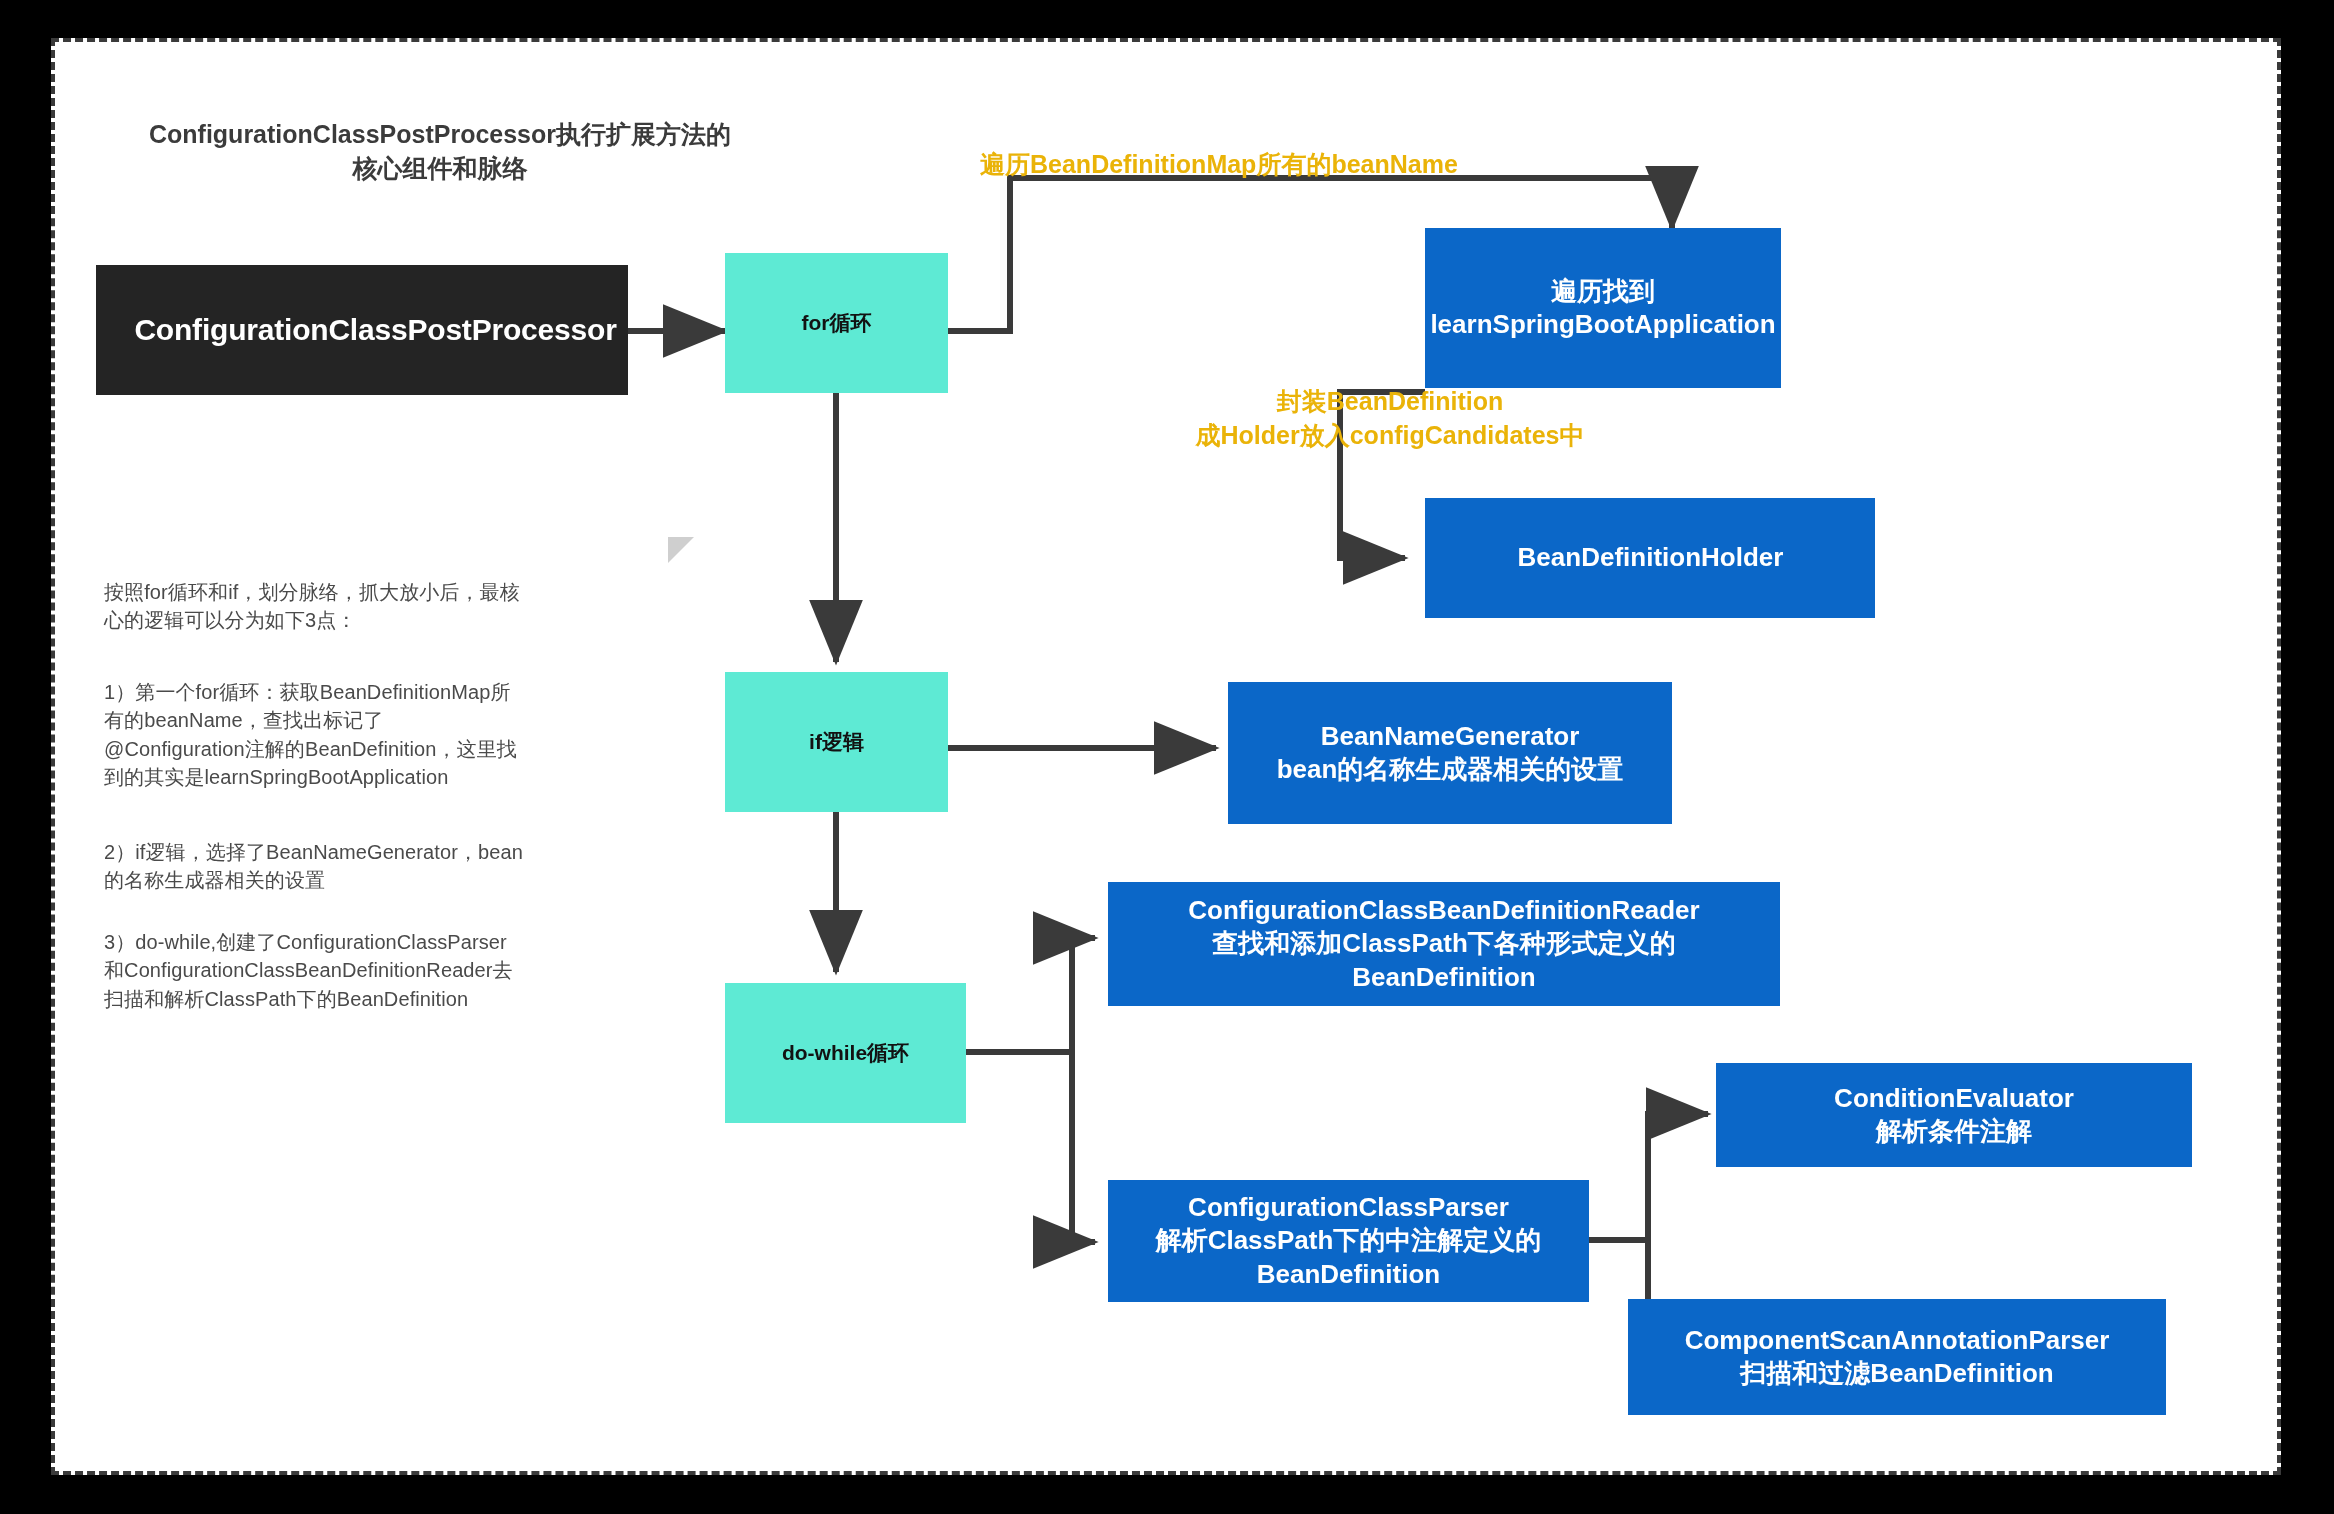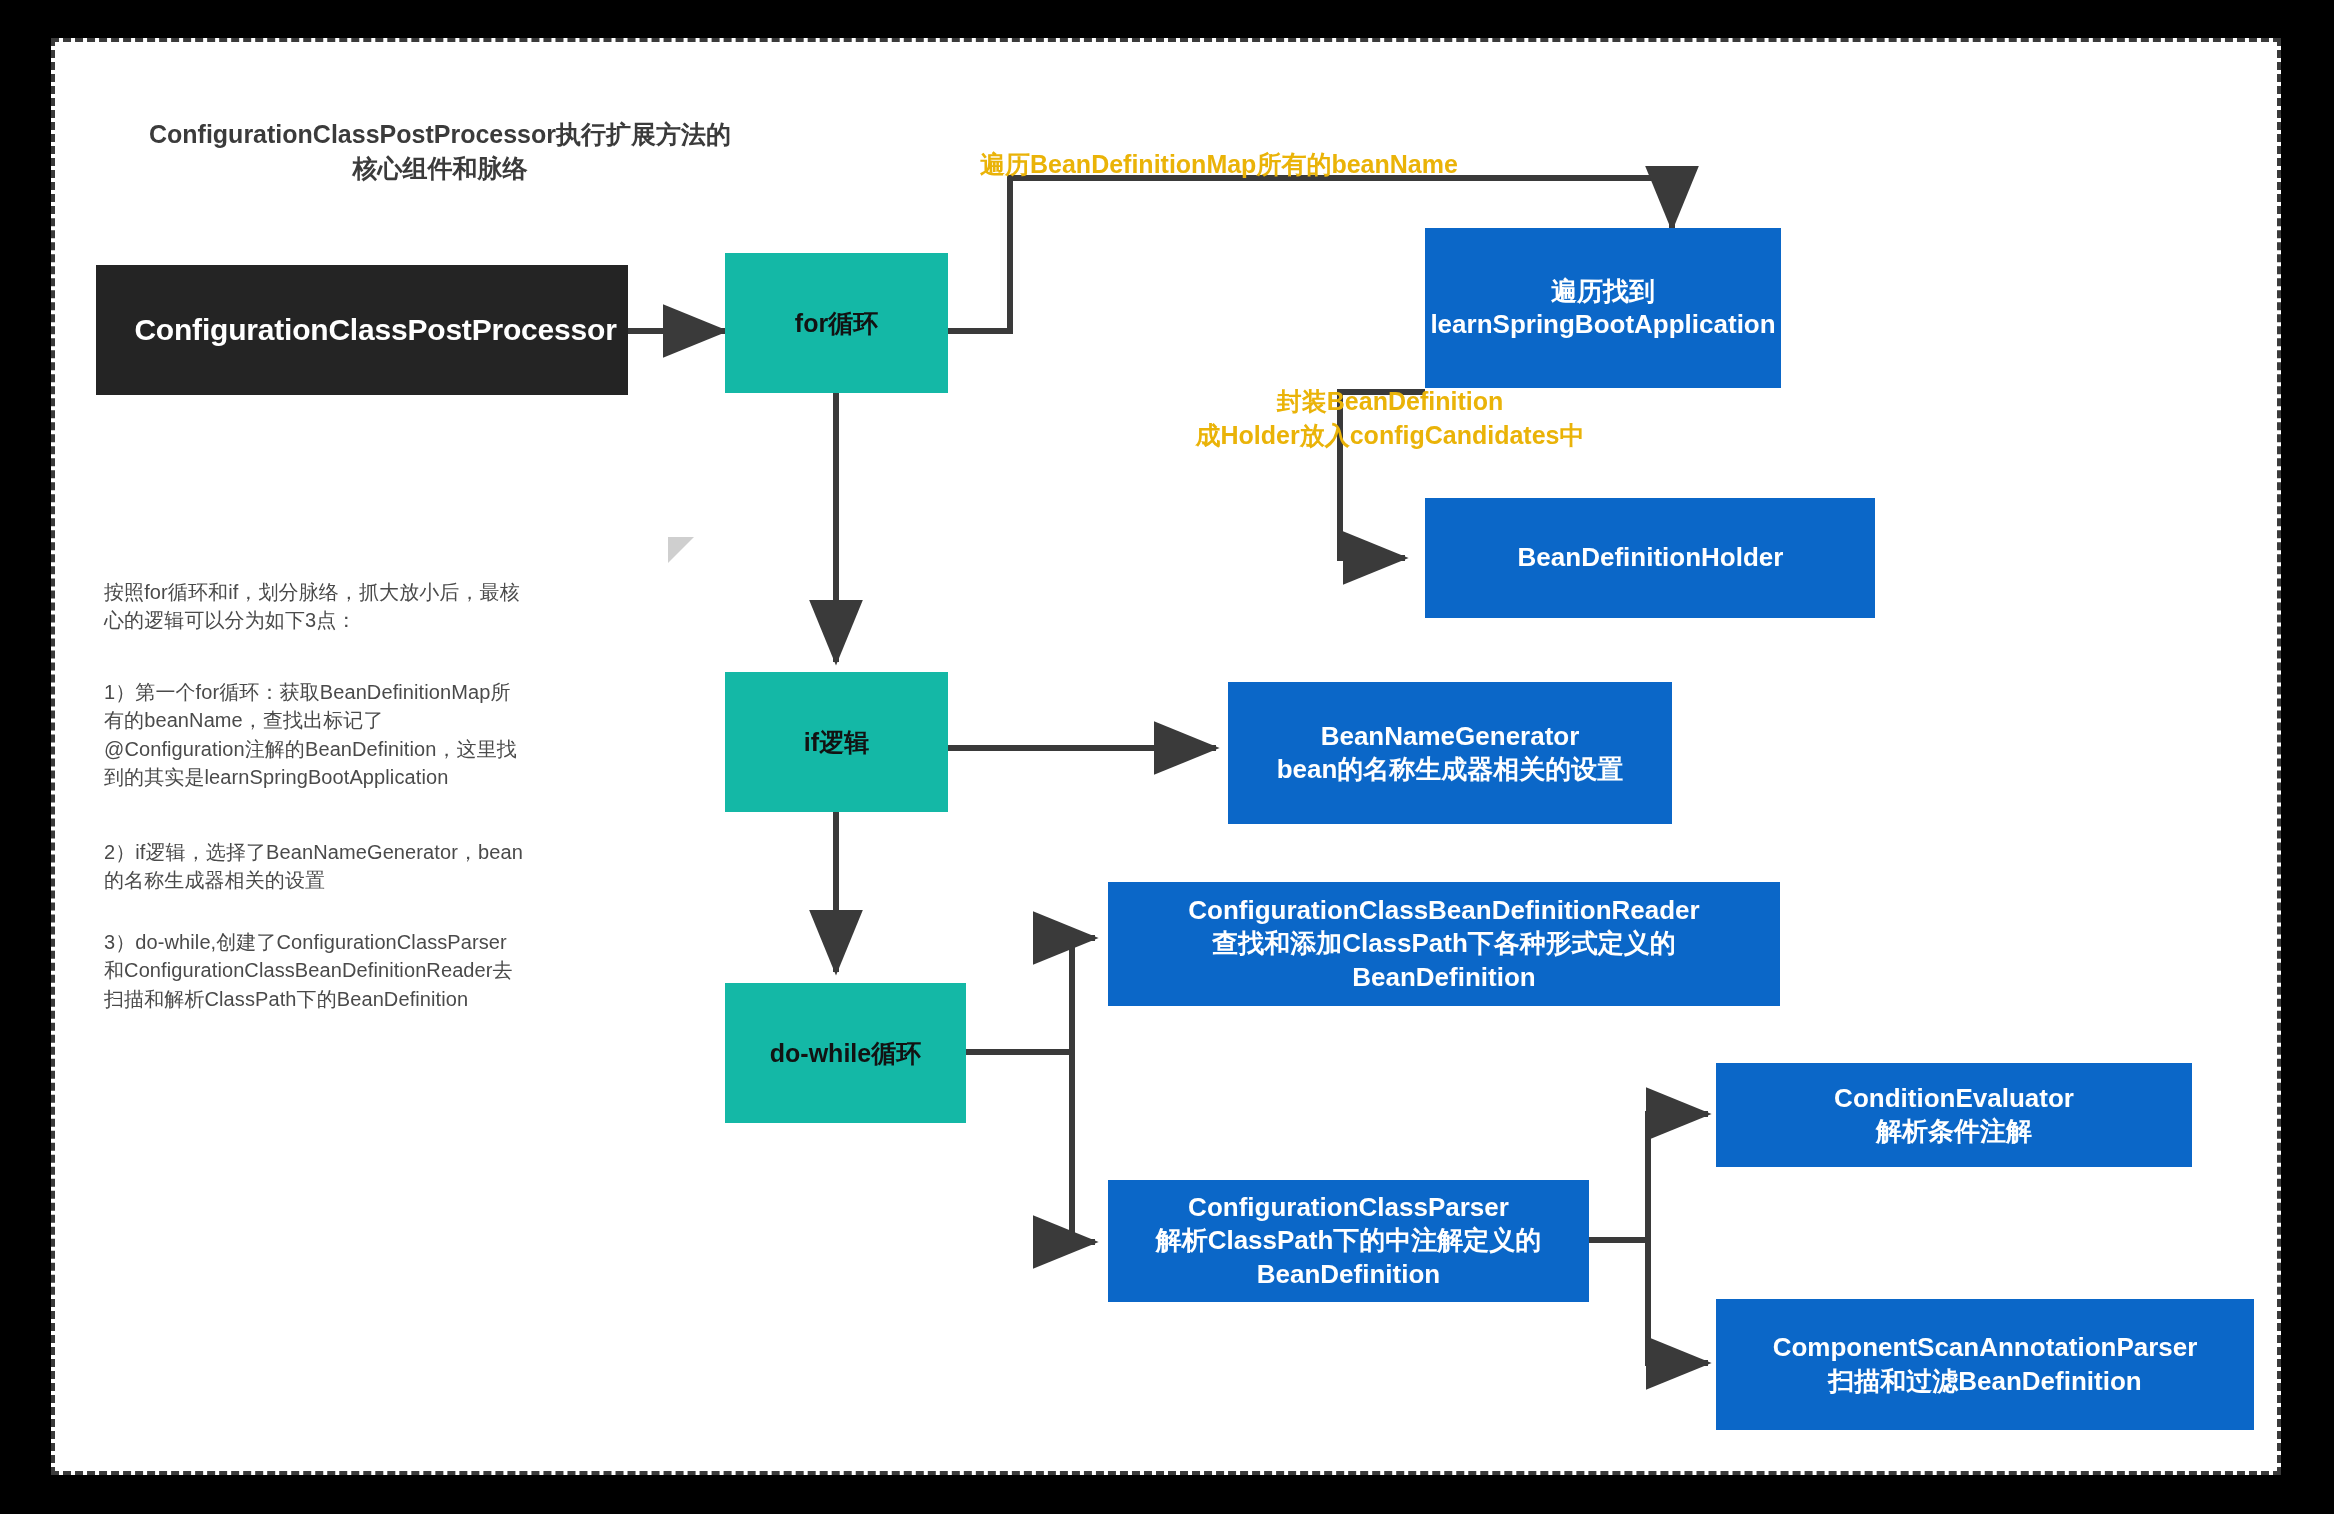--- a/index.html
+++ b/index.html
@@ -45,24 +45,24 @@
     padding: 4px 10px;
   }
   .node.black {
     background: #242424;
     color: #ffffff;
     font-weight: bold;
     font-size: 30px;
     letter-spacing: -0.2px;
   }
   .node.green {
-    background: #14b8a6;
+    background: #5eead4;
     color: #121212;
     font-weight: bold;
-    font-size: 25px;
+    font-size: 21px;
   }
   .node.blue {
     background: #0B67C8;
     color: #ffffff;
     font-weight: bold;
     font-size: 26px;
   }
 
   
   .heading {
@@ -175,15 +175,15 @@
 查找和添加ClassPath下各种形式定义的
 BeanDefinition</div>
 
   <div class="node blue" style="left:1108px; top:1180px; width:481px; height:122px;">ConfigurationClassParser
 解析ClassPath下的中注解定义的
 BeanDefinition</div>
 
   <div class="node blue" style="left:1716px; top:1063px; width:476px; height:104px;">ConditionEvaluator
 解析条件注解</div>
 
-  <div class="node blue" style="left:1716px; top:1299px; width:538px; height:131px;">ComponentScanAnnotationParser
+  <div class="node blue" style="left:1628px; top:1299px; width:538px; height:116px;">ComponentScanAnnotationParser
 扫描和过滤BeanDefinition</div>
 </div>
 
 </body></html>

